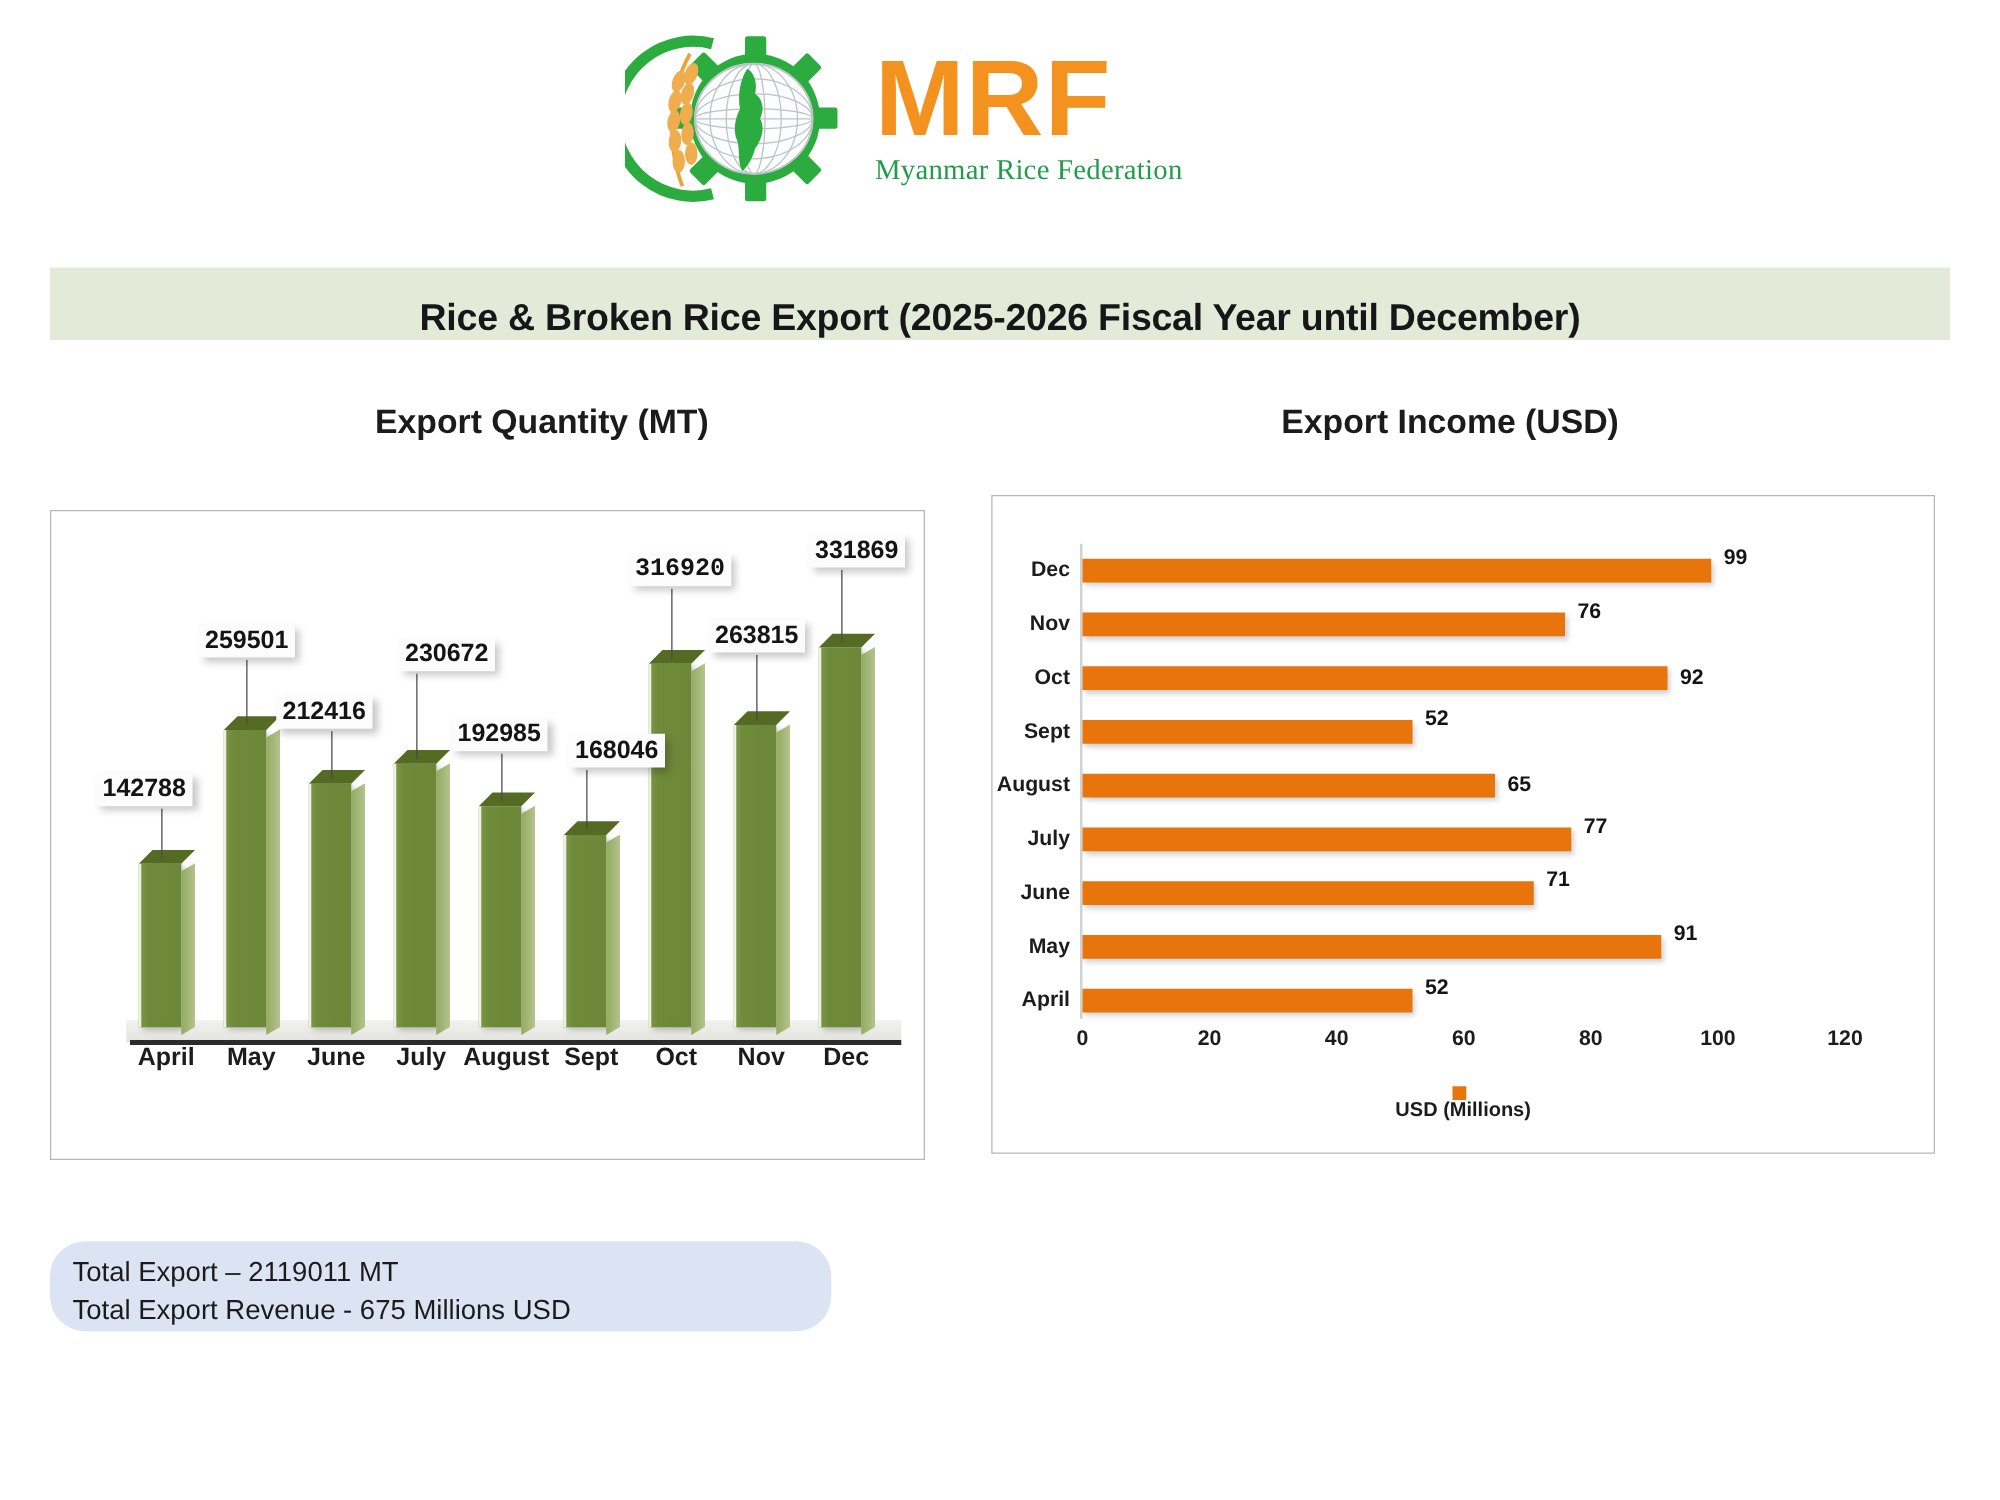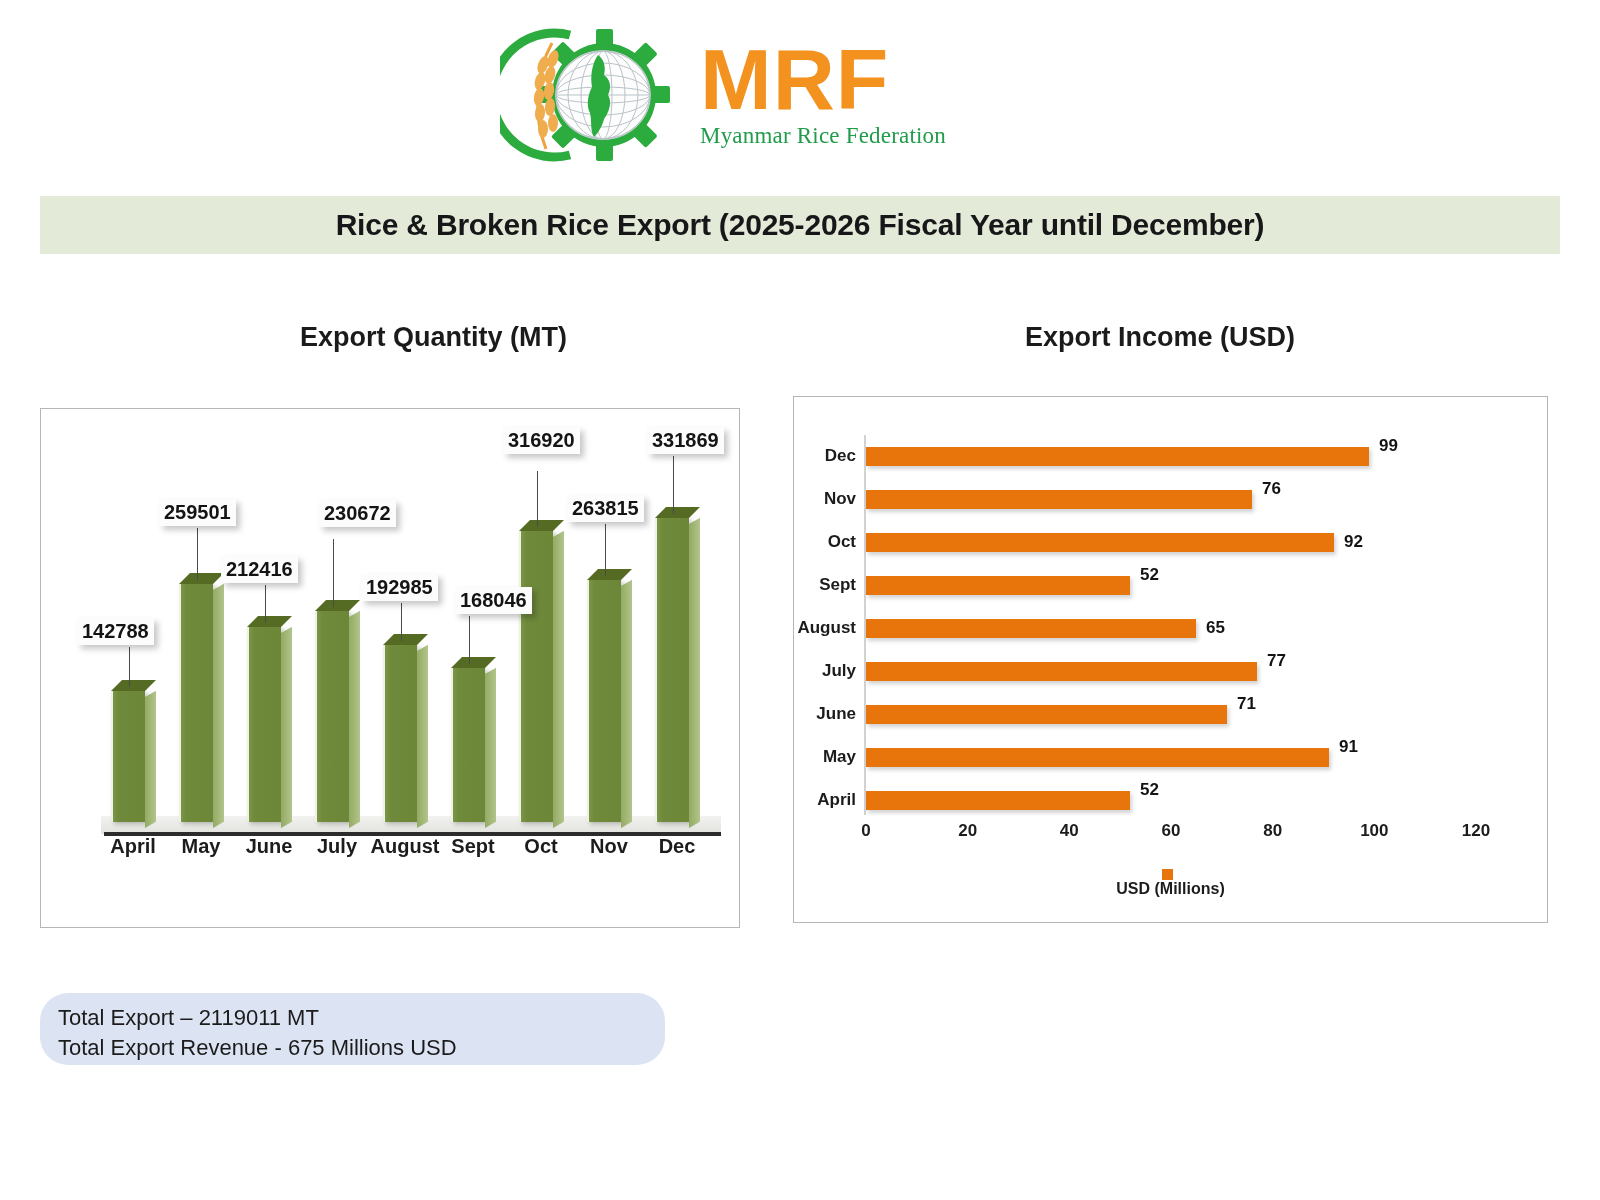--- a/index.html
+++ b/index.html
@@ -50,26 +50,26 @@
     line-height: 1.1;
     margin-top: 4px;
     letter-spacing: 0.2px;
     font-family: Liberation Serif, serif;
   }
 
   
   #title-bar {
     position: absolute;
     left: 40px;
-    top: 196px;
+    top: 214px;
     width: 1520px;
     height: 58px;
     background: #e3ebd8;
     display: flex;
-    align-items: center;
+    align-items: flex-end;
     justify-content: center;
   }
   #title-text {
     font-size: 30px;
     font-weight: bold;
     color: #17171a;
     letter-spacing: -0.2px;
   }
 
   
@@ -395,21 +395,21 @@
       <div class="col-value" style="left: 150px; bottom: 291px; text-align: center;">212416</div>
       <div class="col-leader" style="left: 194px; bottom: 251px; height: 38px;"></div>
       <div class="col-group" style="left: 240px; height: 211px;">
         <div class="bar3d">
           <span class="top"></span>
           <span class="side"></span>
           <span class="edge"></span>
         </div>
         <div class="col-label">July</div>
       </div>
-      <div class="col-value" style="left: 248px; bottom: 347px;">230672</div>
+      <div class="col-value" style="left: 248px; bottom: 337px;">230672</div>
       <div class="col-leader" style="left: 262px; bottom: 267px; height: 68px;"></div>
       <div class="col-group" style="left: 308px; height: 177px;">
         <div class="bar3d">
           <span class="top"></span>
           <span class="side"></span>
           <span class="edge"></span>
         </div>
         <div class="col-label">August</div>
       </div>
       <div class="col-value" style="left: 290px; bottom: 273px;">192985</div>
@@ -425,21 +425,21 @@
       <div class="col-value" style="left: 384px; bottom: 260px;">168046</div>
       <div class="col-leader" style="left: 398px; bottom: 210px; height: 48px;"></div>
       <div class="col-group" style="left: 444px; height: 291px;">
         <div class="bar3d">
           <span class="top"></span>
           <span class="side"></span>
           <span class="edge"></span>
         </div>
         <div class="col-label">Oct</div>
       </div>
-      <div class="col-value" style="left: 432px; bottom: 420px;">316920</div>
+      <div class="col-value" style="left: 432px; bottom: 405px; font-family: Liberation Mono, monospace;">316920</div>
       <div class="col-leader" style="left: 466px; bottom: 347px; height: 56px;"></div>
       <div class="col-group" style="left: 512px; height: 242px;">
         <div class="bar3d">
           <span class="top"></span>
           <span class="side"></span>
           <span class="edge"></span>
         </div>
         <div class="col-label">Nov</div>
       </div>
       <div class="col-value" style="left: 496px; bottom: 352px;">263815</div>

